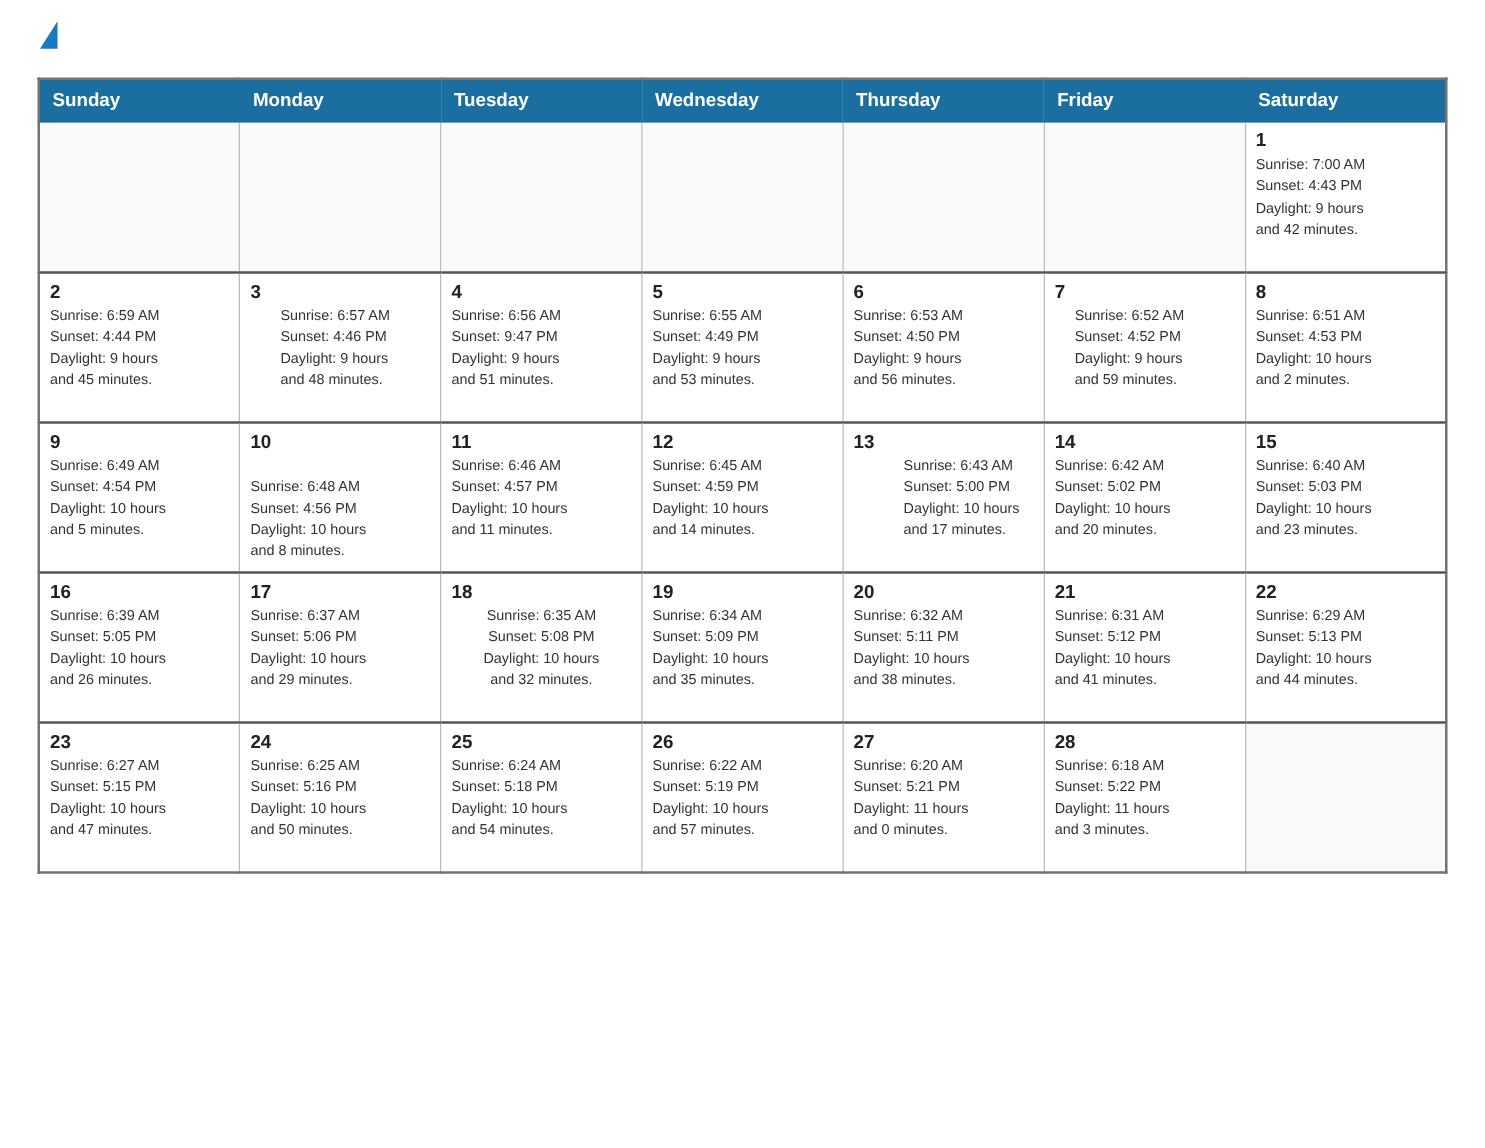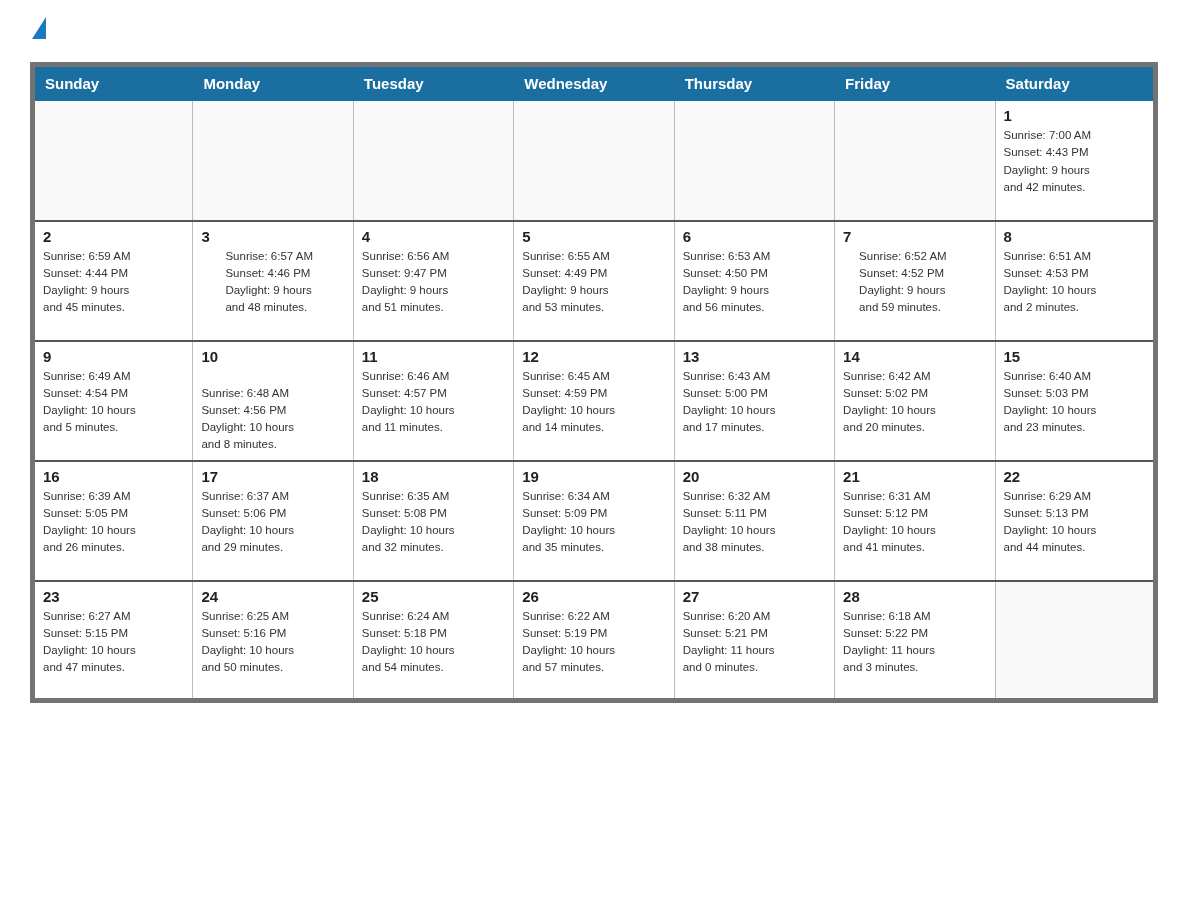--- a/index.html
+++ b/index.html
@@ -54,21 +54,21 @@
       line-height: 1.1;
     }
     .location {
       font-size: 20px;
       color: #444;
       margin-top: 4px;
     }
     .calendar {
       width: 100%;
       border-collapse: collapse;
-      border: 5px solid #737373;
+      border: 2px solid #737373;
     }
     .calendar th {
       background-color: #1a6fa0;
       color: #fff;
       font-size: 15px;
       font-weight: bold;
       padding: 8px 10px;
       text-align: left;
       border: 1px solid #1a6fa0;
     }
@@ -217,21 +217,21 @@
         </td>
         <td>
           <div class="day-num">12</div>
           <div class="day-info" style="white-space: pre-line;">Sunrise: 6:45 AM
 Sunset: 4:59 PM
 Daylight: 10 hours
 and 14 minutes.</div>
         </td>
         <td>
           <div class="day-num">13</div>
-          <div class="day-info" style="white-space: pre-line;">Sunrise: 6:43 AM
+          <div class="day-info" style="white-space: pre-line; margin-left: 40px;">Sunrise: 6:43 AM
 Sunset: 5:00 PM
 Daylight: 10 hours
 and 17 minutes.</div>
         </td>
         <td>
           <div class="day-num">14</div>
           <div class="day-info" style="white-space: pre-line;">Sunrise: 6:42 AM
 Sunset: 5:02 PM
 Daylight: 10 hours
 and 20 minutes.</div>
@@ -254,21 +254,21 @@
         </td>
         <td>
           <div class="day-num">17</div>
           <div class="day-info" style="white-space: pre-line;">Sunrise: 6:37 AM
 Sunset: 5:06 PM
 Daylight: 10 hours
 and 29 minutes.</div>
         </td>
         <td>
           <div class="day-num">18</div>
-          <div class="day-info" style="white-space: pre-line;">Sunrise: 6:35 AM
+          <div class="day-info" style="white-space: pre-line; text-align: center;">Sunrise: 6:35 AM
 Sunset: 5:08 PM
 Daylight: 10 hours
 and 32 minutes.</div>
         </td>
         <td>
           <div class="day-num">19</div>
           <div class="day-info" style="white-space: pre-line;">Sunrise: 6:34 AM
 Sunset: 5:09 PM
 Daylight: 10 hours
 and 35 minutes.</div>

